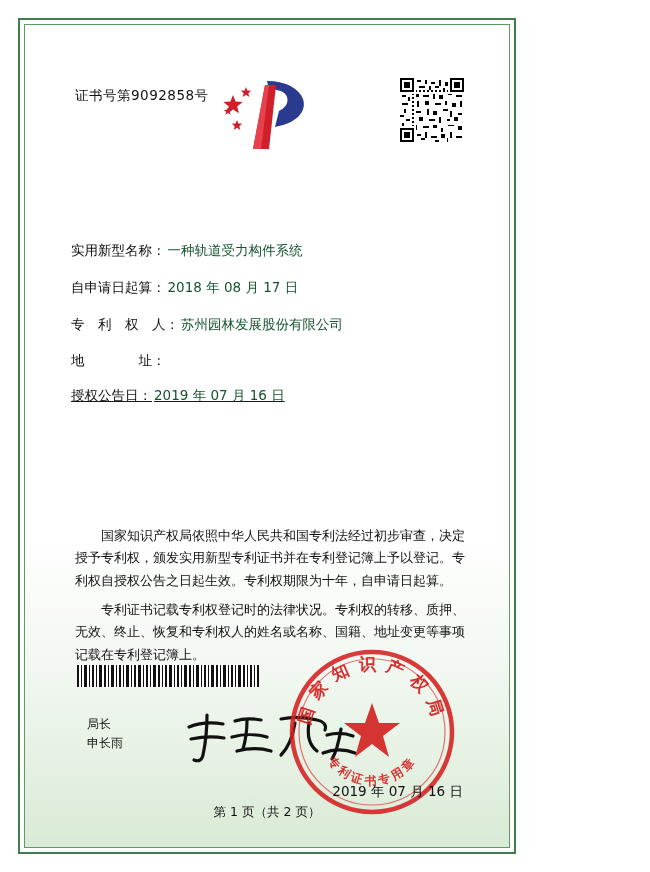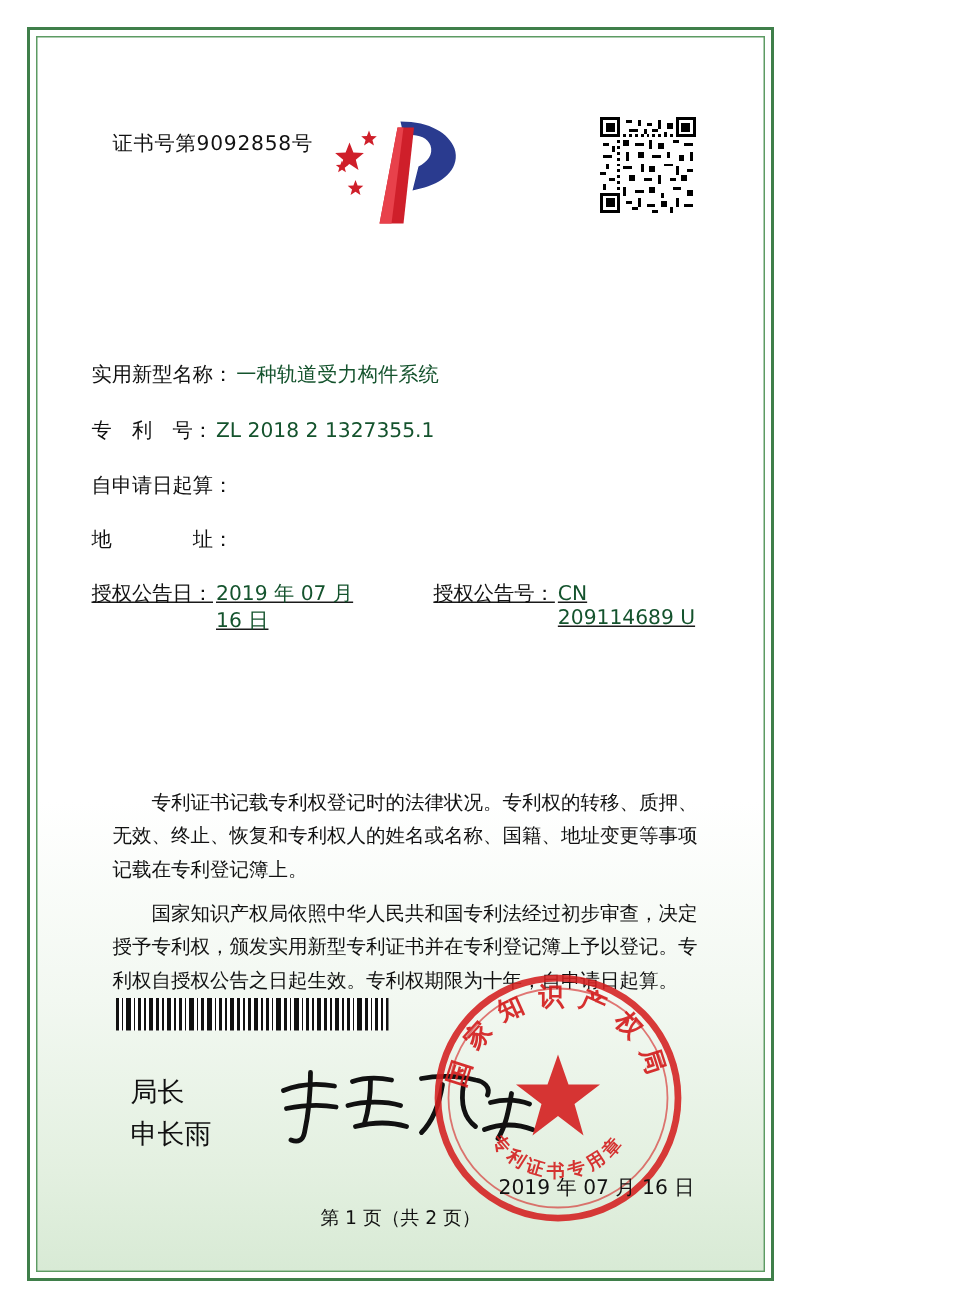--- a/index.html
+++ b/index.html
@@ -89,21 +89,21 @@
     font-weight: bold;
     letter-spacing: 5px;
     color: #0f0f0f;
     font-family: "DejaVu Sans", "Liberation Sans", sans-serif;
   }
 
   
   .fields {
     position: absolute;
     top: 215px;
-    left: 36px;
+    left: 46px;
     right: 42px;
   }
   .row {
     display: flex;
     align-items: baseline;
     margin-bottom: 16.5px;
     font-size: 13.5px;
     line-height: 1.5;
   }
   .lbl {
@@ -143,21 +143,21 @@
     top: 640px;
     width: 182px;
     height: 22px;
   }
 
   
   .sig-label {
     position: absolute;
     left: 62px;
     top: 690px;
-    font-size: 18px;
+    font-size: 12px;
     line-height: 1.55;
     color: #111;
   }
   .sig-hand {
     position: absolute;
     left: 152px;
     top: 682px;
     width: 190px;
     height: 62px;
   }
@@ -320,50 +320,47 @@
 
 
     <div class="fields">
 
       <div class="row">
         <span class="lbl">实用新型名称：</span>
         <span class="val">一种轨道受力构件系统</span>
       </div>
 
 
-      <div class="row">
-        <span class="lbl">专　利　号：</span>
-        <span class="val">ZL 2018 2 1327355.1</span>
-      </div>
 
       <div class="row">
         <span class="lbl">自申请日起算：</span>
+        <span class="val">2018 年 08 月 17 日</span>
       </div>
 
+      <div class="row">
+        <span class="lbl">专　利　权　人：</span>
+        <span class="val">苏州园林发展股份有限公司</span>
+      </div>
 
       <div class="row">
         <span class="lbl">地　　　　址：</span>
       </div>
 
       <div class="row-split">
         <span class="seg">
           <span class="lbl">授权公告日：</span>
           <span class="val">2019 年 07 月 16 日</span>
         </span>
-        <span class="seg second">
-          <span class="lbl">授权公告号：</span>
-          <span class="val">CN 209114689 U</span>
-        </span>
       </div>
 
     </div>
 
     <div class="paras">
+      <p>国家知识产权局依照中华人民共和国专利法经过初步审查，决定授予专利权，颁发实用新型专利证书并在专利登记簿上予以登记。专利权自授权公告之日起生效。专利权期限为十年，自申请日起算。</p>
       <p>专利证书记载专利权登记时的法律状况。专利权的转移、质押、无效、终止、恢复和专利权人的姓名或名称、国籍、地址变更等事项记载在专利登记簿上。</p>
-      <p>国家知识产权局依照中华人民共和国专利法经过初步审查，决定授予专利权，颁发实用新型专利证书并在专利登记簿上予以登记。专利权自授权公告之日起生效。专利权期限为十年，自申请日起算。</p>
     </div>
 
     <div class="barcode">
       <svg width="182" height="22" shape-rendering="crispEdges">
         <rect width="182" height="22" fill="#ffffff"></rect>
         <g fill="#111111">
           <rect x="0" y="0" width="2" height="22"></rect>
             <rect x="4" y="0" width="1" height="22"></rect>
           <rect x="7" y="0" width="3" height="22"></rect>
             <rect x="12" y="0" width="1" height="22"></rect>

